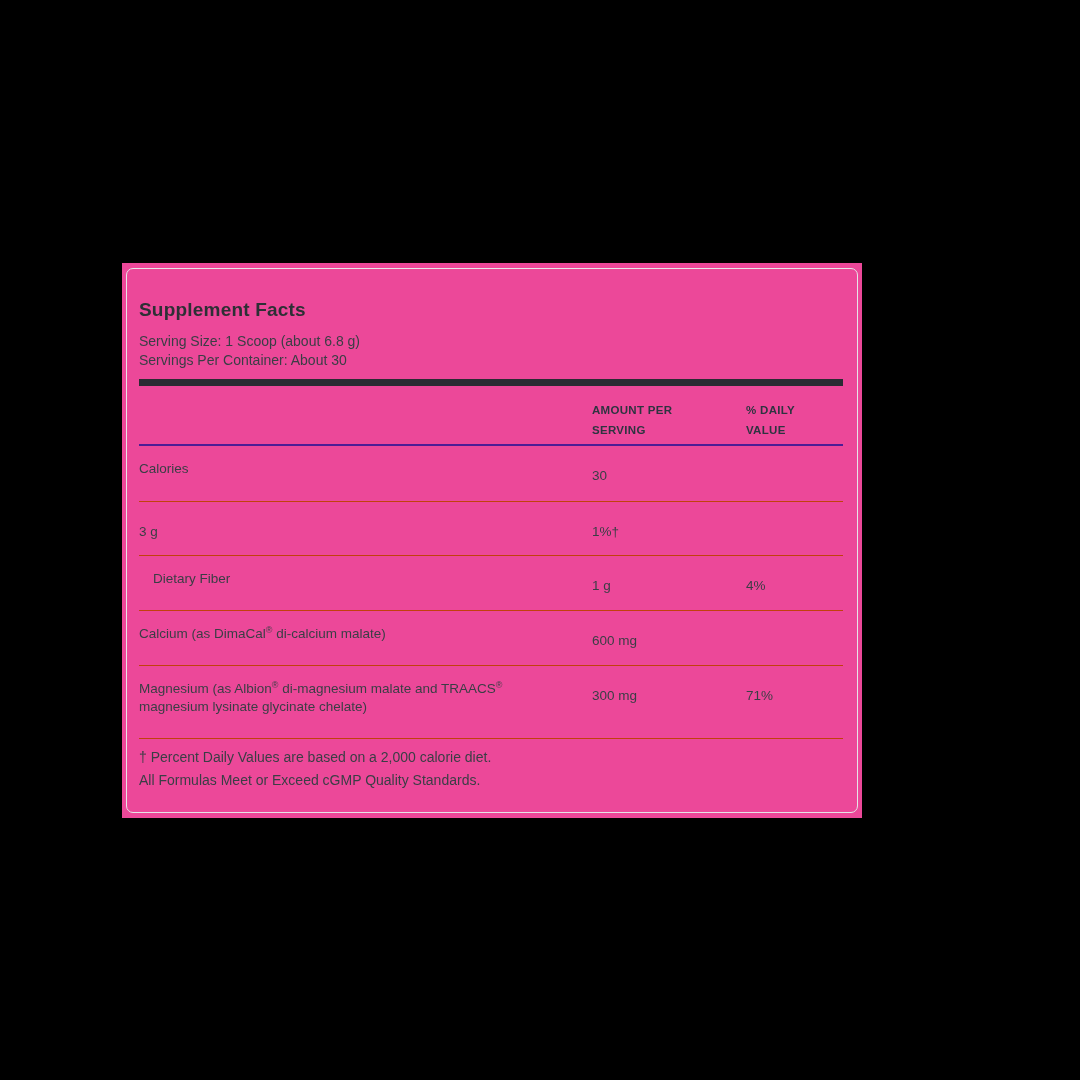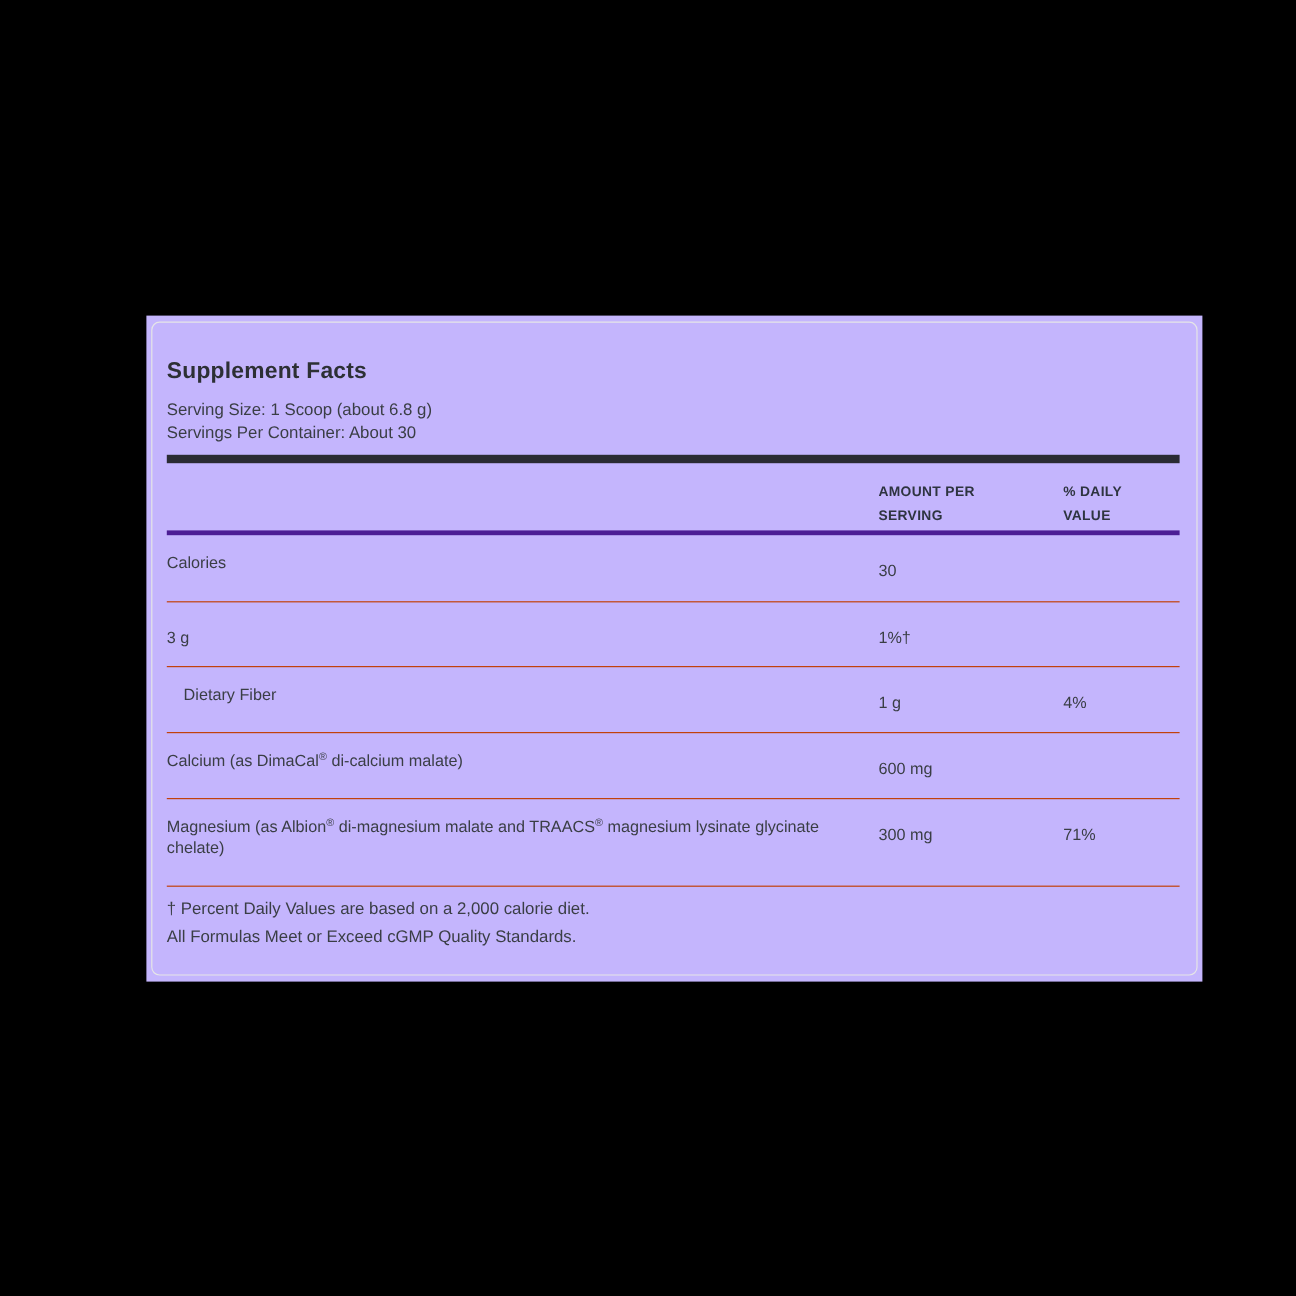--- a/index.html
+++ b/index.html
@@ -7,23 +7,23 @@
   body {
     background: #000000;
     font-family: "Liberation Sans", sans-serif;
     position: relative;
     overflow: hidden;
   }
   .panel {
     position: absolute;
     left: 122px;
     top: 263px;
-    width: 880px;
+    width: 740px;
     height: 555px;
-    background: #c4b5fd;
+    background: #ec4899;
   }
   .card-border {
     position: absolute;
     inset: 5px 4px 5px 4px;
     border: 1px solid #e5e5e7;
     border-radius: 7px;
     pointer-events: none;
   }
   .content {
     position: relative;
@@ -47,21 +47,21 @@
     margin-top: 9px;
     height: 7px;
     background: #2b2b33;
   }
   .grid-row {
     display: grid;
     grid-template-columns: 1fr 154px 97px;
   }
   .header-row {
     min-height: 60px;
-    border-bottom: 4px solid #4c1d95;
+    border-bottom: 2px solid #4c1d95;
   }
   .col-head {
     padding-top: 14px;
     font-size: 11.5px;
     font-weight: 700;
     line-height: 20px;
     letter-spacing: 0.3px;
     color: #2e3440;
   }
   .col-head.amount { max-width: 100px; }

